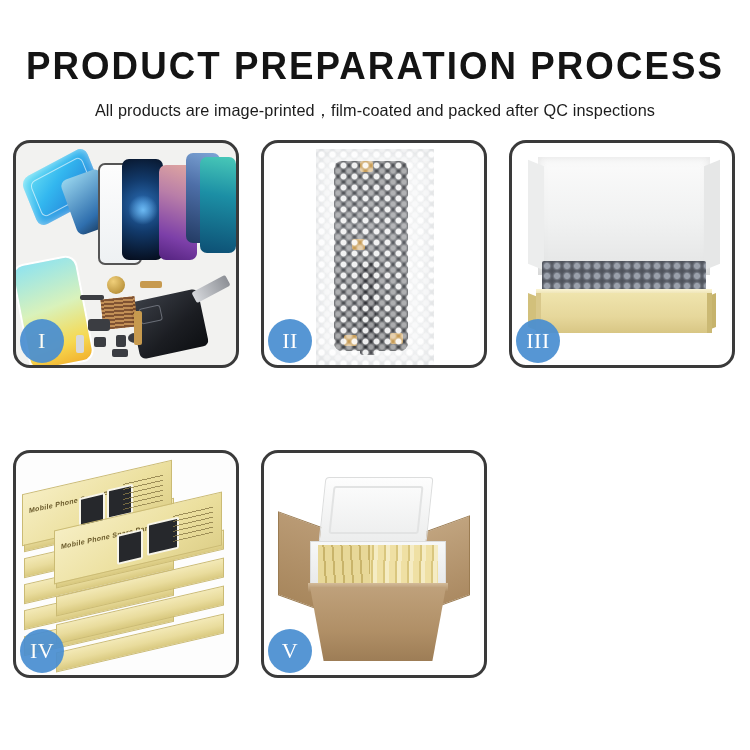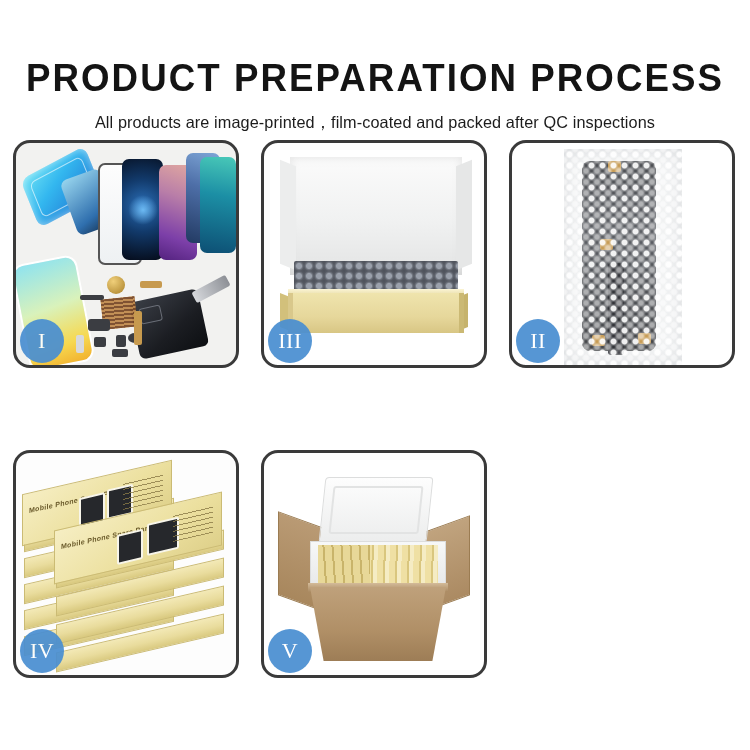--- a/index.html
+++ b/index.html
@@ -11,21 +11,21 @@
     width: 750px;
     height: 750px;
     font-family: "Liberation Sans", sans-serif;
     overflow: hidden;
     position: relative;
   }
 
   
   .header {
     position: absolute;
-    top: 16px; left: 0;
+    top: 4px; left: 0;
     width: 750px;
     text-align: center;
   }
   .page-title {
     margin: 0;
     padding-top: 42px;
     font-family: "Liberation Sans", sans-serif;
     font-size: 39px;
     font-weight: 700;
     letter-spacing: 2.2px;
@@ -431,47 +431,47 @@
       <div class="sm" style="left:112px;top:190px;width:14px;height:10px;border-radius:50%;"></div>
       <div class="sm" style="left:96px;top:206px;width:16px;height:8px;"></div>
       <div class="flex" style="left:124px;top:138px;width:22px;height:7px;"></div>
       <div class="flex" style="left:118px;top:168px;width:8px;height:34px;"></div>
       <div class="flex" style="left:60px;top:192px;width:8px;height:18px;background:#d8d9db;"></div>
       <div class="tool"></div>
       <div class="badge">I</div>
     </div>
   </div>
 
-  <div class="panel p3">
-    <div class="panel-stage">
-      <div class="lid"></div>
-      <div class="foam"></div>
-      <div class="box-rim"></div>
-      <div class="box-side-l"></div>
-      <div class="box-side-r"></div>
-      <div class="box-front"></div>
-      <div class="badge">III</div>
-    </div>
-  </div>
-
   <div class="panel p2">
     <div class="panel-stage">
       <div class="bag"></div>
       <div class="inner-item"></div>
       <div class="strip"></div>
       <div class="tape" style="left:96px;top:18px;"></div>
       <div class="tape" style="left:88px;top:96px;"></div>
       <div class="tape" style="left:80px;top:192px;"></div>
       <div class="tape" style="left:126px;top:190px;"></div>
       <div class="bubbles"></div>
       <div class="bubbles2"></div>
       <div class="badge">II</div>
     </div>
   </div>
 
+  <div class="panel p3">
+    <div class="panel-stage">
+      <div class="lid"></div>
+      <div class="foam"></div>
+      <div class="box-rim"></div>
+      <div class="box-side-l"></div>
+      <div class="box-side-r"></div>
+      <div class="box-front"></div>
+      <div class="badge">III</div>
+    </div>
+  </div>
+
   <div class="panel p4">
     <div class="panel-stage stack">
 
       <div class="box" style="left:8px;top:62px;transform:skewY(-13deg);"></div>
       <div class="box" style="left:8px;top:88px;transform:skewY(-13deg);"></div>
       <div class="box" style="left:8px;top:114px;transform:skewY(-13deg);"></div>
       <div class="box" style="left:8px;top:140px;transform:skewY(-13deg);"></div>
       <div class="box" style="left:8px;top:166px;transform:skewY(-13deg);"></div>
 
       <div class="box" style="left:40px;top:96px;width:168px;transform:skewY(-13deg);"></div>

